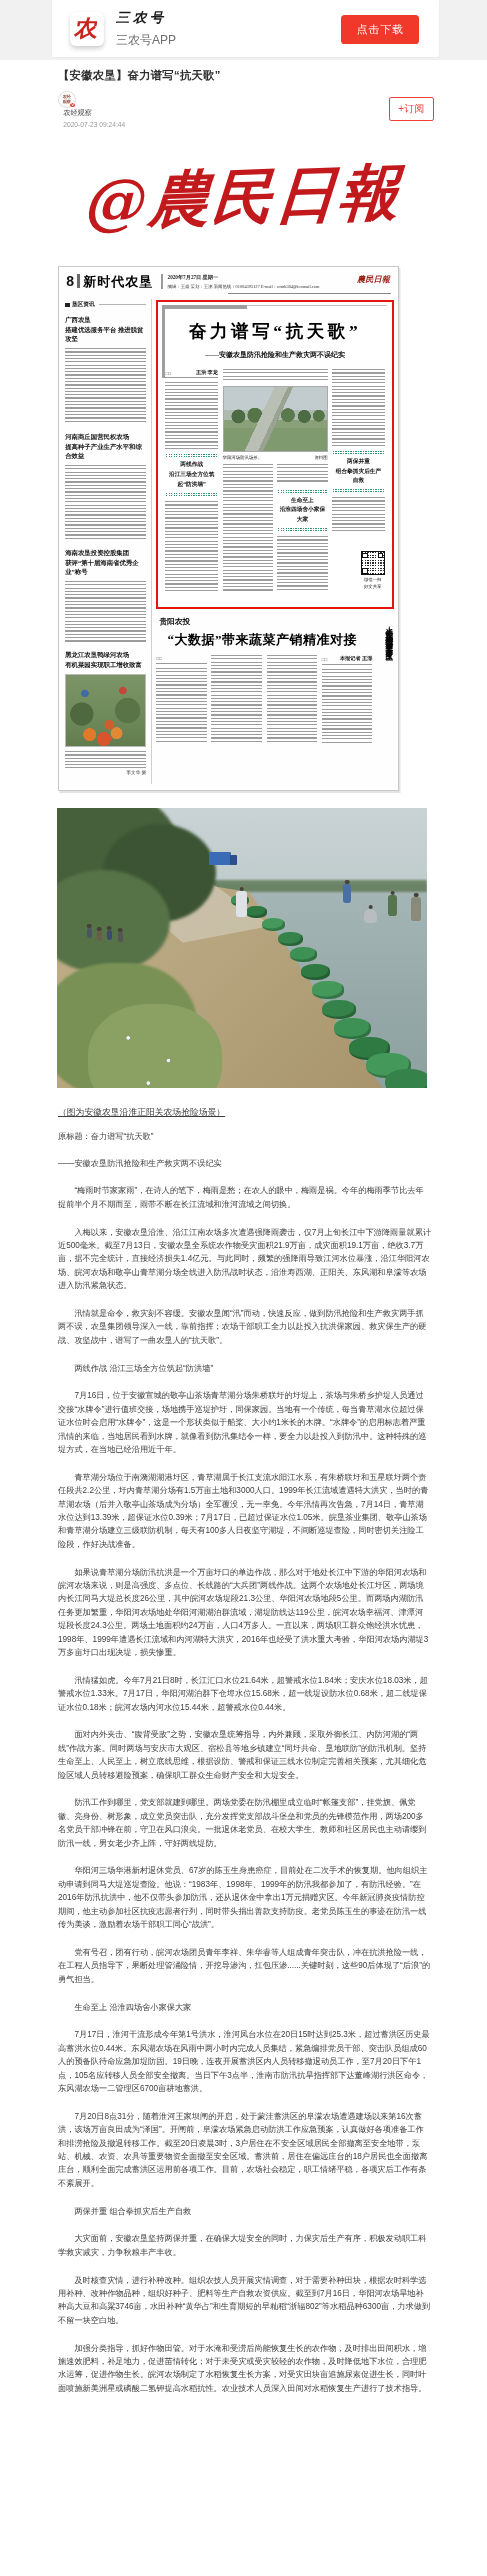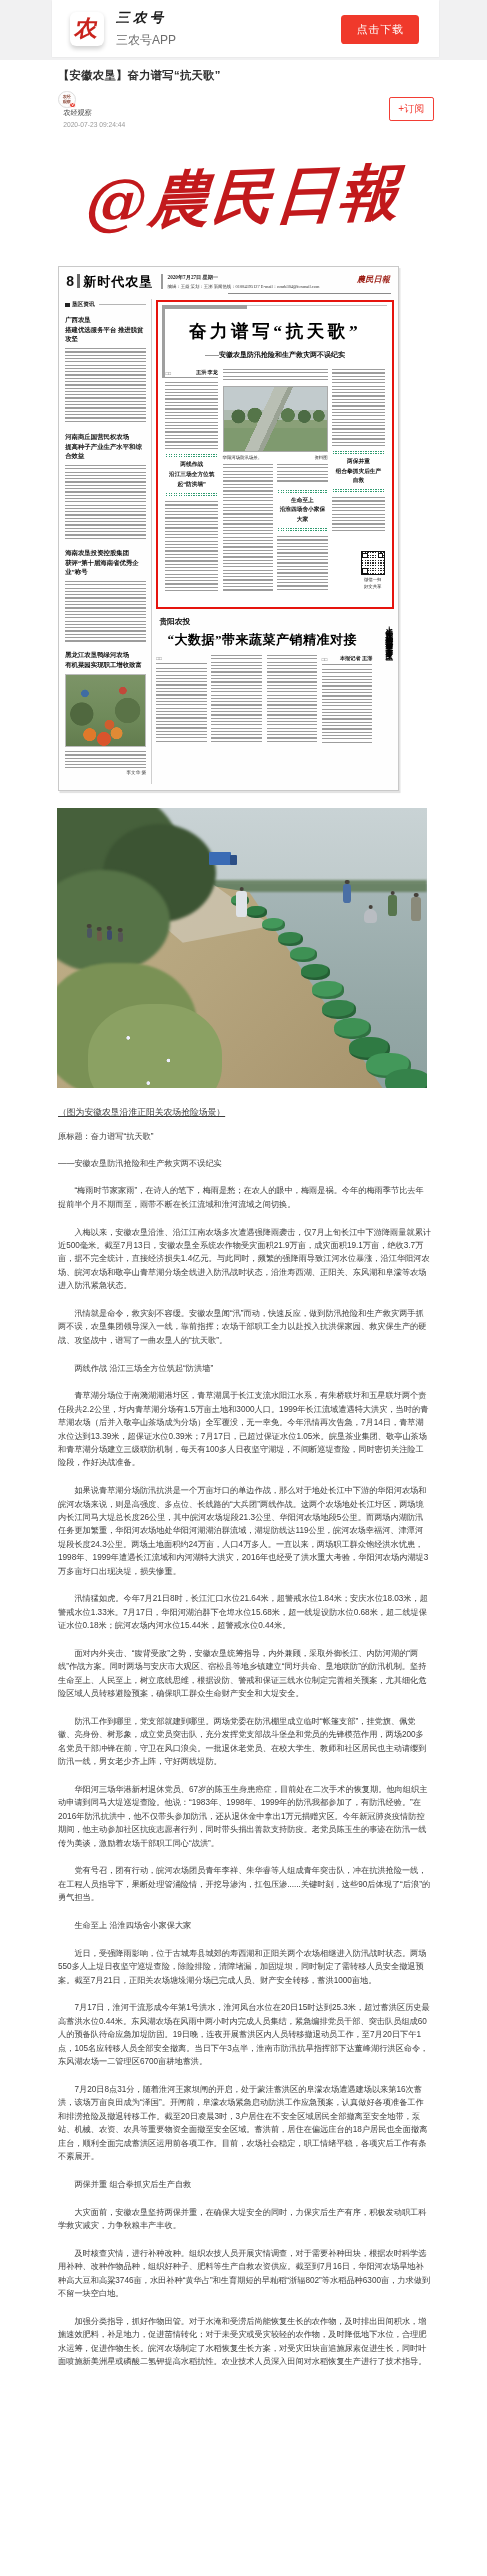--- a/index.html
+++ b/index.html
@@ -402,29 +402,29 @@
 </div>
 
 <div class="photo-caption">（图为安徽农垦沿淮正阳关农场抢险场景）</div>
 <div class="orig-title">原标题：奋力谱写“抗天歌”</div>
 <div class="article" id="article-body">
     <p class="para sub">——安徽农垦防汛抢险和生产救灾两不误纪实</p>
     <p class="para p">“梅雨时节家家雨”，在诗人的笔下，梅雨是愁；在农人的眼中，梅雨是祸。今年的梅雨季节比去年提前半个月不期而至，雨带不断在长江流域和淮河流域之间切换。</p>
     <p class="para p">入梅以来，安徽农垦沿淮、沿江江南农场多次遭遇强降雨袭击，仅7月上旬长江中下游降雨量就累计近500毫米。截至7月13日，安徽农垦全系统农作物受灾面积21.9万亩，成灾面积19.1万亩，绝收3.7万亩，据不完全统计，直接经济损失1.4亿元。与此同时，频繁的强降雨导致江河水位暴涨，沿江华阳河农场、皖河农场和敬亭山青草湖分场全线进入防汛战时状态，沿淮寿西湖、正阳关、东风湖和阜濛等农场进入防汛紧急状态。</p>
     <p class="para p">汛情就是命令，救灾刻不容缓。安徽农垦闻“汛”而动，快速反应，做到防汛抢险和生产救灾两手抓两不误，农垦集团领导深入一线，靠前指挥；农场干部职工全力以赴投入抗洪保家园、救灾保生产的硬战、攻坚战中，谱写了一曲农垦人的“抗天歌”。</p>
     <p class="para h">两线作战 沿江三场全方位筑起“防洪墙”</p>
+    <p class="para p">7月16日，位于安徽宣城的敬亭山茶场青草湖分场朱桥联圩的圩堤上，茶场与朱桥乡护堤人员通过交接“水牌令”进行值班交接，场地携手巡堤护圩，同保家园。当地有一个传统，每当青草湖水位超过保证水位时会启用“水牌令”，这是一个形状类似于船桨、大小约1米长的木牌。“水牌令”的启用标志着严重汛情的来临，当地居民看到水牌，就像看到防汛集结令一样，要全力以赴投入到防汛中。这种特殊的巡堤方式，在当地已经沿用近千年。</p>
     <p class="para p">青草湖分场位于南漪湖湖港圩区，青草湖属于长江支流水阳江水系，有朱桥联圩和五星联圩两个责任段共2.2公里，圩内青草湖分场有1.5万亩土地和3000人口。1999年长江流域遭遇特大洪灾，当时的青草湖农场（后并入敬亭山茶场成为分场）全军覆没，无一幸免。今年汛情再次告急，7月14日，青草湖水位达到13.39米，超保证水位0.39米；7月17日，已超过保证水位1.05米。皖垦茶业集团、敬亭山茶场和青草湖分场建立三级联防机制，每天有100多人日夜坚守湖堤，不间断巡堤查险，同时密切关注险工险段，作好决战准备。</p>
     <p class="para p">如果说青草湖分场防汛抗洪是一个万亩圩口的单边作战，那么对于地处长江中下游的华阳河农场和皖河农场来说，则是高强度、多点位、长线路的“大兵团”两线作战。这两个农场地处长江圩区，两场境内长江同马大堤总长度26公里，其中皖河农场堤段21.3公里、华阳河农场地段5公里。而两场内湖防汛任务更加繁重，华阳河农场地处华阳河湖湖泊群流域，湖堤防线达119公里，皖河农场幸福河、津潭河堤段长度24.3公里。两场土地面积约24万亩，人口4万多人。一直以来，两场职工群众饱经洪水忧患，1998年、1999年遭遇长江流域和内河湖特大洪灾，2016年也经受了洪水重大考验，华阳河农场内湖堤3万多亩圩口出现决堤，损失惨重。</p>
     <p class="para p">汛情猛如虎。今年7月21日8时，长江汇口水位21.64米，超警戒水位1.84米；安庆水位18.03米，超警戒水位1.33米。7月17日，华阳河湖泊群下仓埠水位15.68米，超一线堤设防水位0.68米，超二线堤保证水位0.18米；皖河农场内河水位15.44米，超警戒水位0.44米。</p>
     <p class="para p">面对内外夹击、“腹背受敌”之势，安徽农垦统筹指导，内外兼顾，采取外御长江、内防河湖的“两线”作战方案。同时两场与安庆市大观区、宿松县等地乡镇建立“同圩共命、垦地联防”的防汛机制。坚持生命至上、人民至上，树立底线思维，根据设防、警戒和保证三线水位制定完善相关预案，尤其细化危险区域人员转移避险预案，确保职工群众生命财产安全和大堤安全。</p>
     <p class="para p">防汛工作到哪里，党支部就建到哪里。两场党委在防汛棚里成立临时“帐篷支部”，挂党旗、佩党徽、亮身份、树形象，成立党员突击队，充分发挥党支部战斗堡垒和党员的先锋模范作用，两场200多名党员干部冲锋在前，守卫在风口浪尖。一批退休老党员、在校大学生、教师和社区居民也主动请缨到防汛一线，男女老少齐上阵，守好两线堤防。</p>
     <p class="para p">华阳河三场华港新村退休党员、67岁的陈玉生身患癌症，目前处在二次手术的恢复期。他向组织主动申请到同马大堤巡堤查险。他说：“1983年、1998年、1999年的防汛我都参加了，有防汛经验。”在2016年防汛抗洪中，他不仅带头参加防汛，还从退休金中拿出1万元捐赠灾区。今年新冠肺炎疫情防控期间，他主动参加社区抗疫志愿者行列，同时带头捐出善款支持防疫。老党员陈玉生的事迹在防汛一线传为美谈，激励着农场干部职工同心“战洪”。</p>
     <p class="para p">党有号召，团有行动，皖河农场团员青年李祥、朱华睿等人组成青年突击队，冲在抗洪抢险一线，在工程人员指导下，果断处理管涌险情，开挖导渗沟，扛包压渗......关键时刻，这些90后体现了“后浪”的勇气担当。</p>
     <p class="para h">生命至上 沿淮四场舍小家保大家</p>
-    <p class="para p">近日，受强降雨影响，位于古城寿县城郊的寿西湖和正阳关两个农场相继进入防汛战时状态。两场550多人上堤日夜坚守巡堤查险，除险排险，清障堵漏，加固堤坝，同时制定了需转移人员安全撤退预案。截至7月21日，正阳关农场塘垛湖分场已完成人员、财产安全转移，蓄洪1000亩地。</p>
     <p class="para p">7月17日，淮河干流形成今年第1号洪水，淮河凤台水位在20日15时达到25.3米，超过蓄洪区历史最高蓄洪水位0.44米。东风湖农场在风雨中两小时内完成人员集结，紧急编排党员干部、突击队员组成60人的预备队待命应急加堤防固。19日晚，连夜开展蓄洪区内人员转移撤退动员工作，至7月20日下午1点，105名应转移人员全部安全撤离。当日下午3点半，淮南市防汛抗旱指挥部下达董峰湖行洪区命令，东风湖农场一二管理区6700亩耕地蓄洪。</p>
     <p class="para p">7月20日8点31分，随着淮河王家坝闸的开启，处于蒙洼蓄洪区的阜濛农场遭遇建场以来第16次蓄洪，该场万亩良田成为“泽国”。开闸前，阜濛农场紧急启动防洪工作应急预案，认真做好各项准备工作和排涝抢险及撤退转移工作。截至20日凌晨3时，3户居住在不安全区域居民全部撤离至安全地带，泵站、机械、农资、农具等重要物资全面撤至安全区域。蓄洪前，居住在偏远庄台的18户居民也全面撤离庄台，顺利全面完成蓄洪区运用前各项工作。目前，农场社会稳定，职工情绪平稳，各项灾后工作有条不紊展开。</p>
     <p class="para h">两保并重 组合拳抓灾后生产自救</p>
     <p class="para p">大灾面前，安徽农垦坚持两保并重，在确保大堤安全的同时，力保灾后生产有序，积极发动职工科学救灾减灾，力争秋粮丰产丰收。</p>
     <p class="para p">及时核查灾情，进行补种改种。组织农技人员开展灾情调查，对于需要补种田块，根据农时科学选用补种、改种作物品种，组织好种子、肥料等生产自救农资供应。截至到7月16日，华阳河农场旱地补种高大豆和高粱3746亩，水田补种“黄华占”和生育期短的早籼稻“浙辐802”等水稻品种6300亩，力求做到不留一块空白地。</p>
     <p class="para p">加强分类指导，抓好作物田管。对于水淹和受涝后尚能恢复生长的农作物，及时排出田间积水，增施速效肥料，补足地力，促进苗情转化；对于未受灾或受灾较轻的农作物，及时降低地下水位，合理肥水运筹，促进作物生长。皖河农场制定了水稻恢复生长方案，对受灾田块亩追施尿素促进生长，同时叶面喷施新美洲星或磷酸二氢钾提高水稻抗性。农业技术人员深入田间对水稻恢复生产进行了技术指导。</p>
   </div>
 
 
 </body></html>

